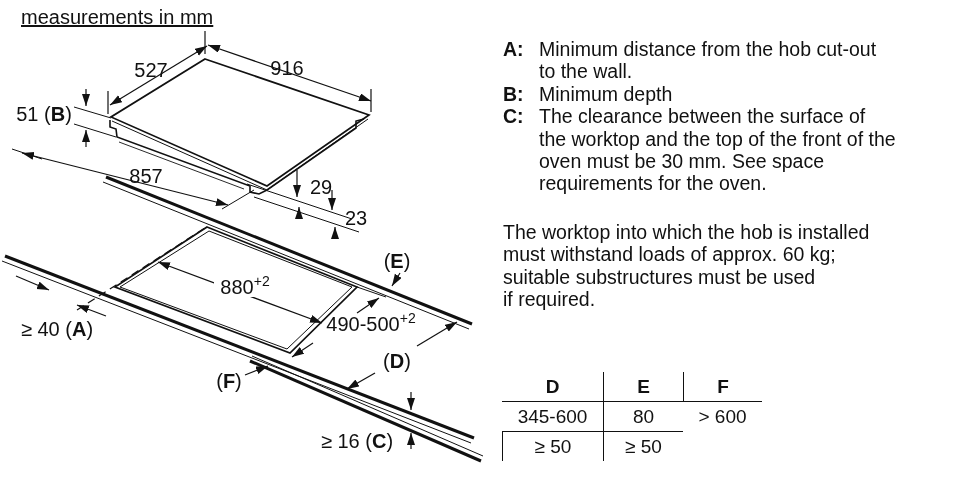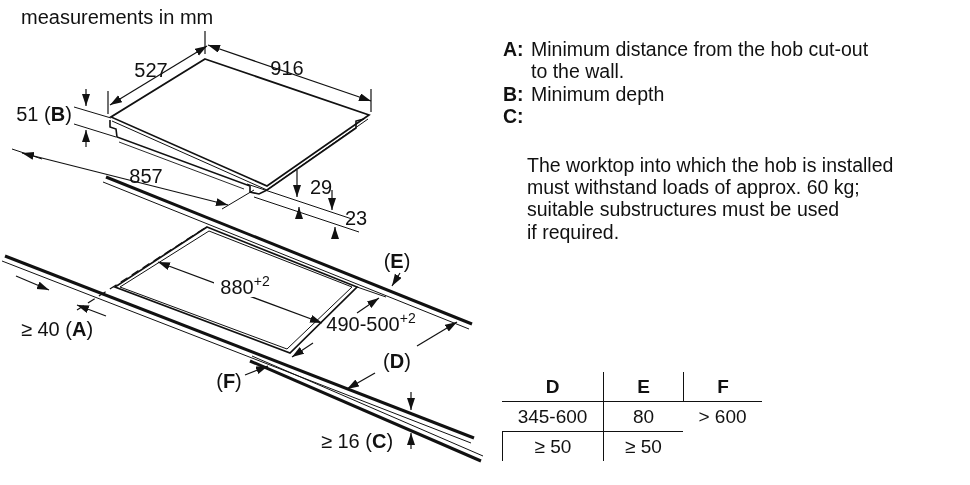--- a/index.html
+++ b/index.html
@@ -1,27 +1,27 @@
 <!DOCTYPE html>
 <html><head>
 <meta charset="utf-8">
 <style>
   html,body { margin:0; padding:0; }
   body { width:970px; height:485px; background:#fff; position:relative; overflow:hidden;
          font-family:"Liberation Sans", sans-serif; color:#111; }
   .page { position:absolute; inset:0; background:#fff; }
-  .title { position:absolute; left:21px; top:6px; font-size:20px; }
+  .title { position:absolute; left:21px; top:6px; font-size:20px;text-decoration:underline; }
   svg text { font-family:"Liberation Sans", sans-serif; fill:#111; font-size:20px; }
   svg .sup { font-size:14px; }
   svg .b { font-weight:bold; }
   .right-panel { position:absolute; left:503px; top:38px; width:462px; font-size:19.5px; line-height:22.4px; }
   .def { display:flex; }
   .def-label { width:28px; font-weight:bold; flex:0 0 28px; }
-  .def-text { white-space:pre-line; }
-  .note { margin-top:26px; white-space:pre-line;margin-left:24px; }
+  .def-text { white-space:pre-line;margin-left:8px; }
+  .note { margin-top:26px; white-space:pre-line; }
   .spec-table { position:absolute; left:502px; top:372px; display:grid; grid-template-columns:101px 80px 79px; }
   .st-cell { text-align:center; font-size:19px; padding:4px 0 3px 0; }
   .st-head { font-weight:bold; }
   .vline { border-left:1.6px solid #111; }
   .hline { border-bottom:1.6px solid #111; }
 </style>
 </head>
 <body>
 
 <div class="page">
@@ -109,20 +109,24 @@
       <span class="def-label">A:</span>
       <span class="def-text">Minimum distance from the hob cut-out
 to the wall.</span>
     </div>
     <div class="def">
       <span class="def-label">B:</span>
       <span class="def-text">Minimum depth</span>
     </div>
     <div class="def">
       <span class="def-label">C:</span>
+      <span class="def-text">The clearance between the surface of
+the worktop and the top of the front of the
+oven must be 30 mm. See space
+requirements for the oven.</span>
     </div>
     <div class="note">The worktop into which the hob is installed
 must withstand loads of approx. 60 kg;
 suitable substructures must be used
 if required.</div>
   </div>
 
   
   <div class="spec-table">
     <div class="st-cell st-head hline">D</div>

